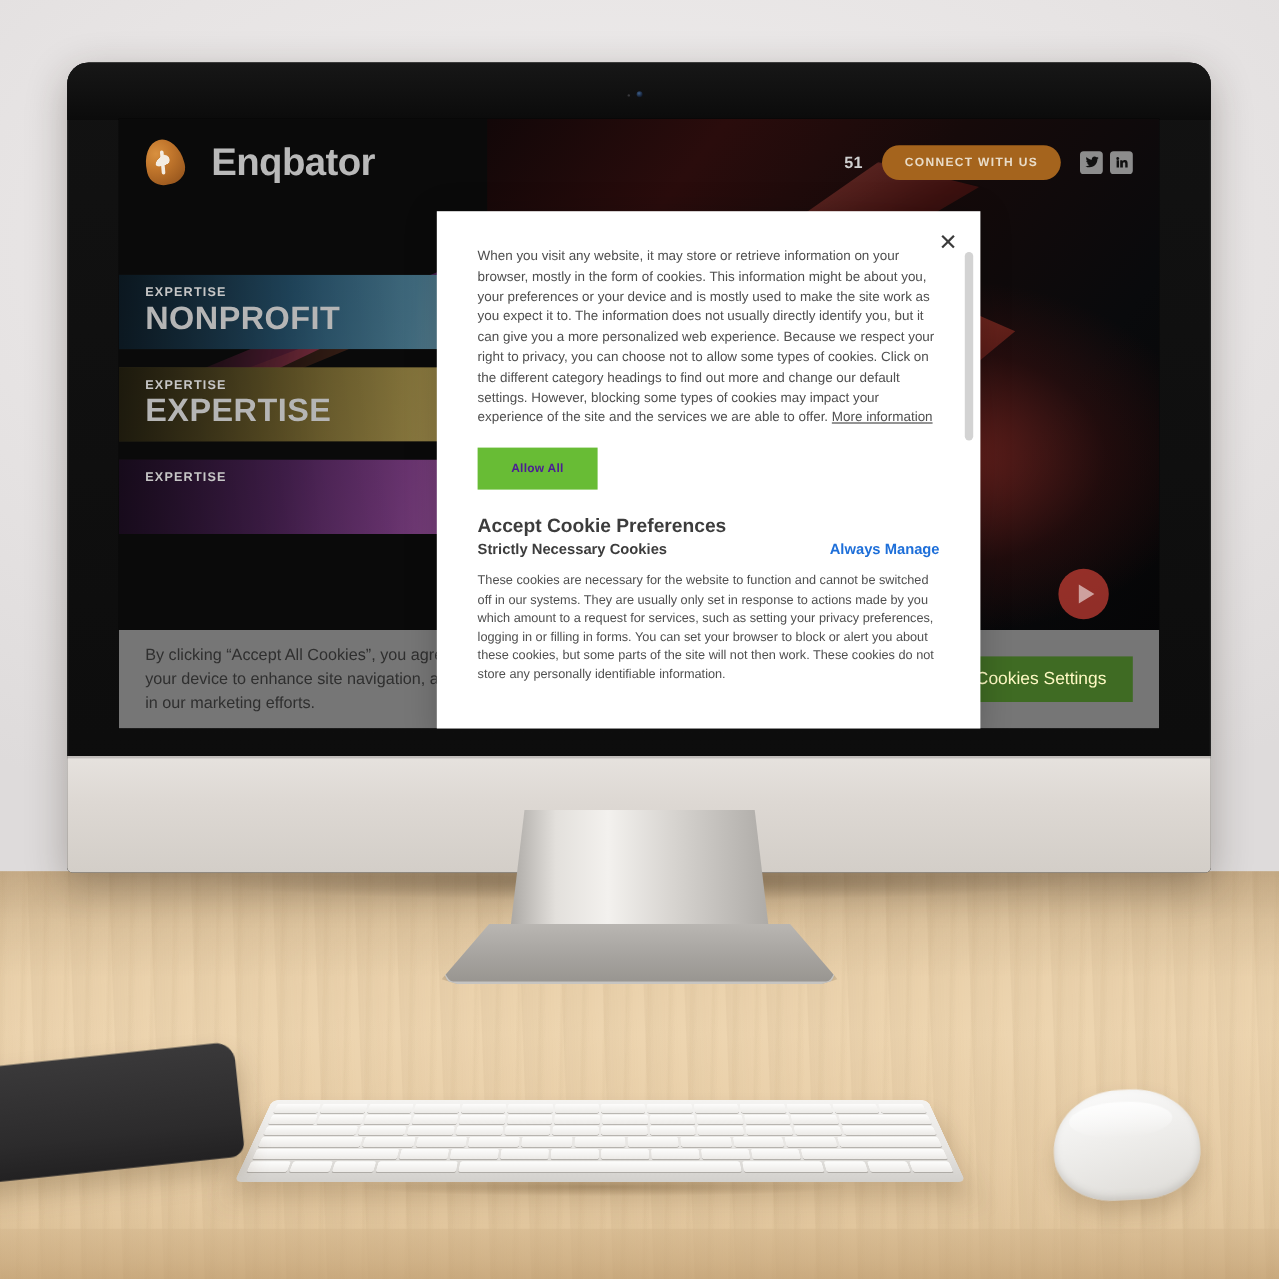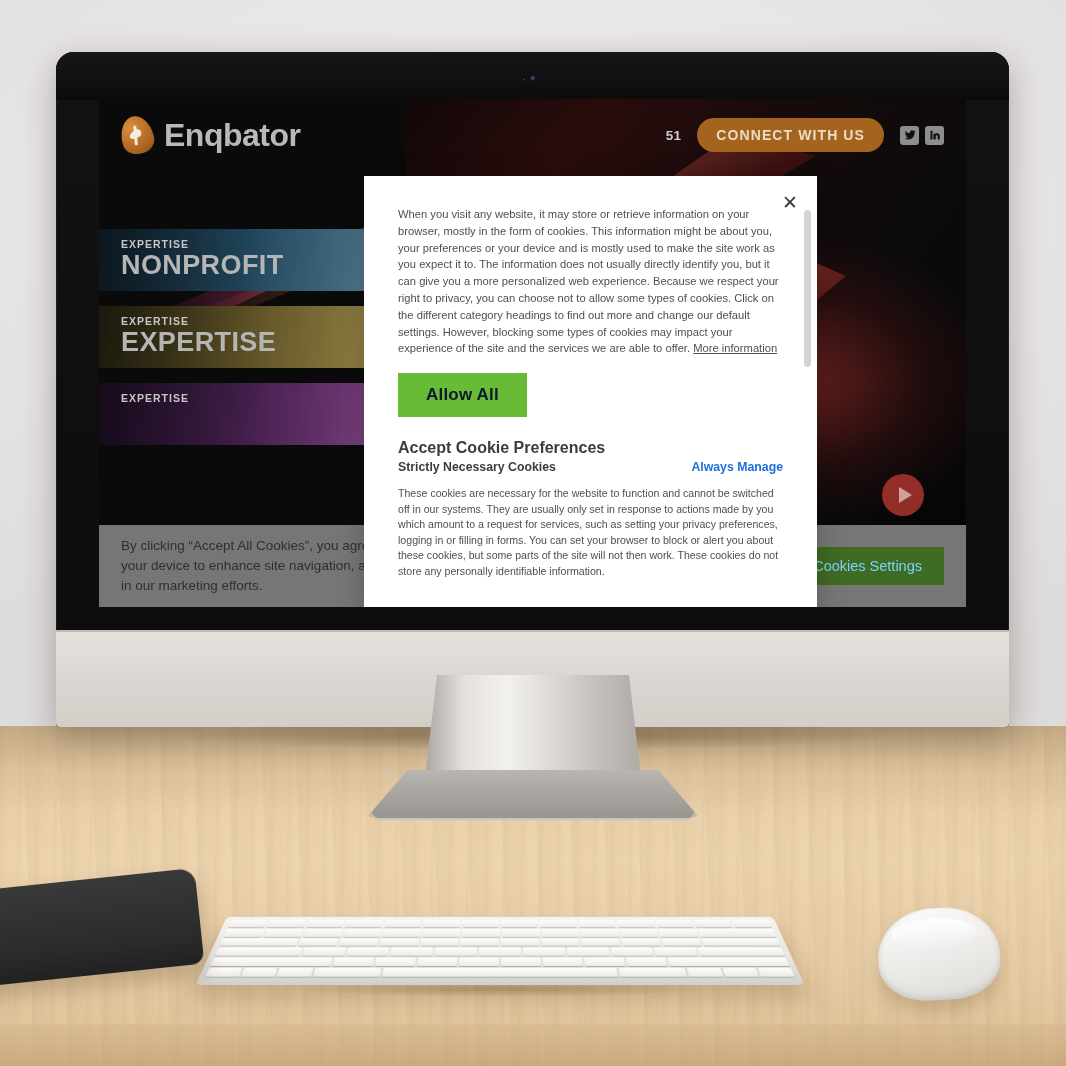--- a/index.html
+++ b/index.html
@@ -145,21 +145,21 @@
     filter: blur(1.6px);
     opacity: .6;
   }
 
   
   .site-header {
     position: absolute; left: 0; top: 0; width: 100%; height: 72px;
     display: flex; align-items: center; padding: 0 22px;
     z-index: 6;
   }
-  .logo-wrap { display: flex; align-items: center; gap: 11px; }
+  .logo-wrap { display: flex; align-items: center; gap: 23px; }
   .logo-mark {
     width: 32px; height: 38px;
     background: radial-gradient(circle at 34% 28%, #d8903f 0%, #c1762c 38%, #8e4f1a 100%);
     border-radius: 58% 58% 52% 52% / 72% 72% 40% 40%;
     transform: rotate(-14deg);
     position: relative;
   }
   .logo-mark::before {
     content: ""; position: absolute; left: 13px; top: 9px;
     width: 3px; height: 20px; background: #f3ece3; border-radius: 2px;
@@ -175,21 +175,21 @@
   .logo-text {
     font-size: 32px; font-weight: 700; color: #b9b9b9; letter-spacing: -.5px;
   }
   .hdr-spacer { flex: 1; }
   .hdr-phone {
     color: #cfcfcf; font-size: 13.5px; font-weight: 600; letter-spacing: .2px;
     margin-right: 16px;
   }
   .connect-btn {
     background: #a5641d; color: #e9dcc8;
-    font-size: 14px; font-weight: 700; letter-spacing: 1.1px;
+    font-size: 10px; font-weight: 700; letter-spacing: 1.1px;
     padding: 9px 19px; border-radius: 18px; border: none;
     white-space: nowrap;
   }
   .social-row { display: flex; gap: 6px; margin-left: 16px; }
   .social-ico {
     width: 19px; height: 19px; background: #8d8d8d; border-radius: 3px;
     display: flex; align-items: center; justify-content: center;
   }
   .social-ico svg { width: 12px; height: 12px; fill: #111; }
 
@@ -252,21 +252,21 @@
     background: rgba(128,128,128,.92);
     display: flex; align-items: center; padding: 0 22px; z-index: 8;
   }
   .cookie-banner-text {
     color: #2f2f2f; font-size: 13.5px; line-height: 1.48; max-width: 430px;
   }
   .cookie-banner-actions {
     margin-left: auto; display: flex; gap: 16px; align-items: center;
   }
   .banner-btn {
-    background: #3f6b23; color: #7dd3fc; border: none;
+    background: #3f6b23; color: #fef9c3; border: none;
     font-size: 14.5px; padding: 11px 22px; white-space: nowrap;
   }
 
   
   .modal {
     position: absolute; left: 265px; top: 77px;
     width: 453px; height: 438px;
     background: #fff;
     box-shadow: 0 4px 26px rgba(0,0,0,.22);
     z-index: 12; overflow: hidden;
@@ -284,22 +284,22 @@
     font-size: 19px; font-weight: 700; color: #3c3c3c; letter-spacing: -.2px;
     margin-bottom: 12px;
   }
   .modal-intro {
     font-size: 11.2px; line-height: 1.50; color: #4f4f4f;
   }
   .modal-intro a {
     color: #4f4f4f; text-decoration: underline;
   }
   .allow-all {
-    margin-top: 16px; background: #68bc35; color: #0f172a; border: none;
-    font-size: 17px; font-weight: 700; padding: 12px 28px; letter-spacing: .2px;
+    margin-top: 16px; background: #68bc35; color: #4c1d95; border: none;
+    font-size: 10px; font-weight: 700; padding: 12px 28px; letter-spacing: .2px;
   }
   .manage-title {
     margin-top: 22px; font-size: 16px; font-weight: 700; color: #3c3c3c;
   }
   .cat { }
   .cat-head {
     display: flex; align-items: center; justify-content: space-between;
     min-height: 20px;
   }
   .cat-name { font-size: 12.3px; font-weight: 700; color: #3c3c3c; }

